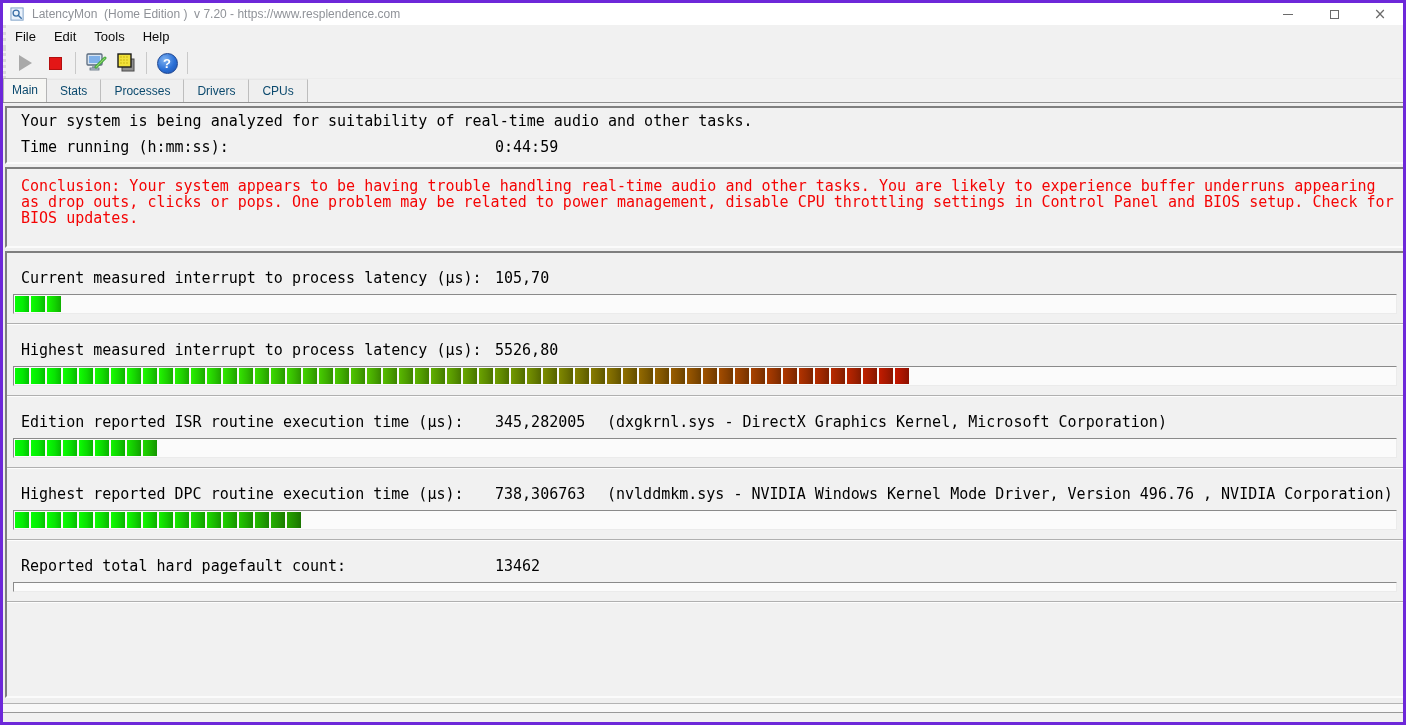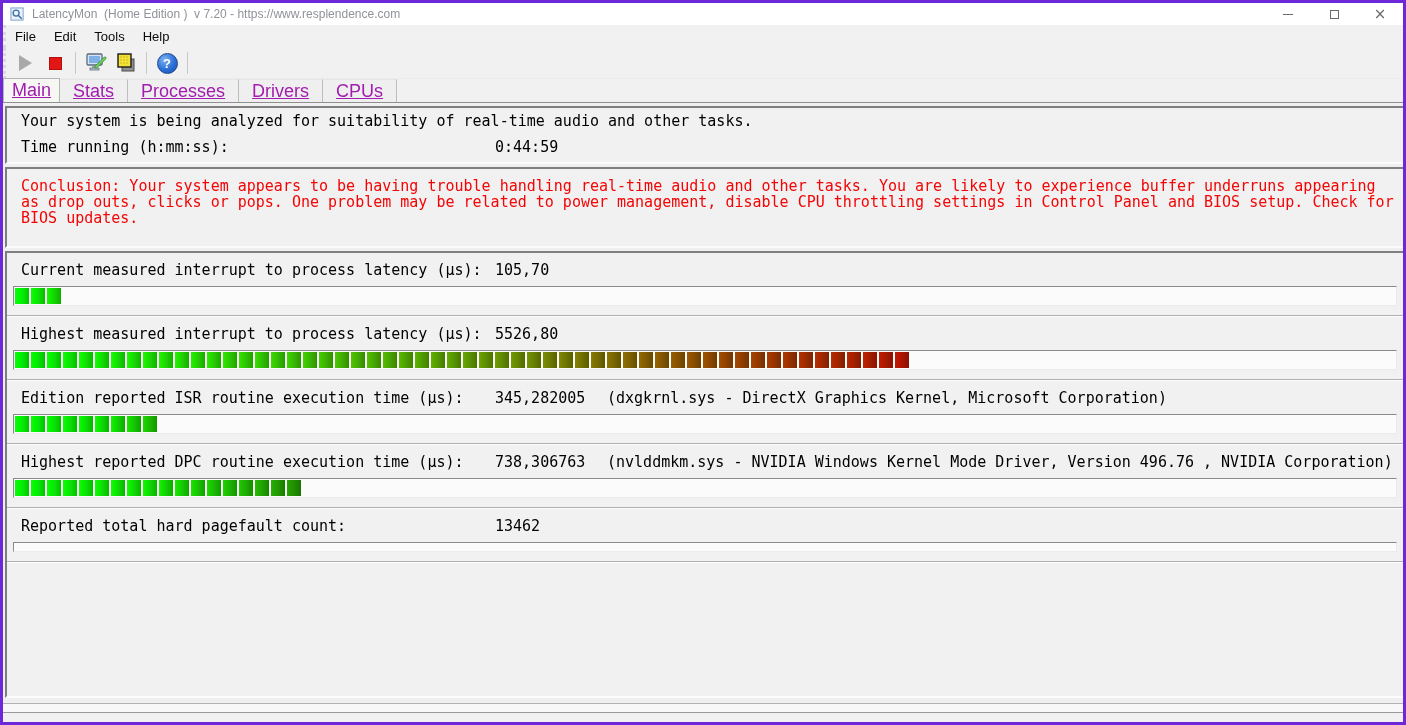--- a/index.html
+++ b/index.html
@@ -26,38 +26,38 @@
   .tbtn { width:30px; height:26px; display:flex; align-items:center; justify-content:center; flex:none; }
   .tsep { width:1px; height:22px; background:#c9c9c9; margin:0 5px; flex:none; }
   .play-tri { width:0; height:0; border-left:13px solid #a9a9a9; border-top:8px solid transparent; border-bottom:8px solid transparent; }
   .stop-sq { width:13px; height:13px; background:#e31616; border:1px solid #b30f0f; }
   .help-circ { width:21px; height:21px; border-radius:50%;
     background:radial-gradient(circle at 35% 30%, #7fb3f2, #2a6fd6 55%, #1c4fa8);
     color:#ffffff; font-weight:bold; font-size:13px; display:flex; align-items:center; justify-content:center;
     border:1px solid #1a4390; }
   
   .tabbar { height:24px; display:flex; align-items:flex-end; background:#f1f1f1; border-bottom:1px solid #8f8f8f; }
-  .tab { height:23px; line-height:22px; padding:0 13px; font-size:18px; color:#a21caf;
-         background:#efefef; border-right:1px solid #bdbdbd; border-top:1px solid #e6e6e6;text-decoration:underline; }
+  .tab { height:23px; line-height:22px; padding:0 13px; font-size:12px; color:#0c4a6e;
+         background:#efefef; border-right:1px solid #bdbdbd; border-top:1px solid #e6e6e6; }
   .tab.active { background:#f6f6f3; border:1px solid #b5b5b5; border-bottom:none; padding:0 8px; height:24px; }
   
   .page { position:absolute; top:101px; left:0; width:1406px; height:599px; background:#efefef; padding:2px 2px 0 2px; }
   .panel { background:#f1f1f1; border:2px solid; border-color:#7f7f7f #fbfbfb #fbfbfb #7f7f7f; margin-bottom:3px; position:relative; overflow:hidden; }
   .panel-a { height:58px; }
   .panel-b { height:81px; }
   .panel-c { height:447px; margin-bottom:0; }
   .mono { font-family:"DejaVu Sans Mono", monospace; font-size:15px; color:#000; }
   .line { position:relative; height:26px; }
   .lbl { position:absolute; left:14px; top:4px; white-space:pre; }
   .val { position:absolute; left:488px; top:4px; white-space:pre; }
   .ext { position:absolute; left:600px; top:4px; white-space:pre; }
   .panel-a { }
   .conclusion { font-family:"DejaVu Sans Mono", monospace; font-size:15px; line-height:16px; padding:9px 10px 0 14px; white-space:normal; }
   
-  .mline { position:relative; height:20px; margin-top:8px; }
+  .mline { position:relative; height:20px; margin-top:16px; }
   .mline .lbl, .mline .val, .mline .ext { top:0; }
   .mbar { margin:5px 8px 0 6px; border:1px solid; border-color:#8a8a8a #ebebeb #ebebeb #8a8a8a; background:#fbfbfb;
           display:flex; align-items:center; padding:1px; }
   .mblock { width:14px; height:16px; margin-right:2px; flex:none; }
   .msep { height:2px; margin-top:9px; border-top:1px solid #b0b0b0; border-bottom:1px solid #fdfdfd; }
   
   .statusstrip { position:absolute; top:700px; left:0; width:1406px; height:10px;
                  background:#f8f8f8; border-top:1px solid #b3b3b3; border-bottom:1px solid #989898; }
   .statusbar { position:absolute; top:710px; left:0; width:1406px; height:15px; background:#0d0d13;
                color:#eeeeee; font-size:12px; line-height:19px; padding-left:4px; overflow:hidden; white-space:pre;margin-top:35px; }

